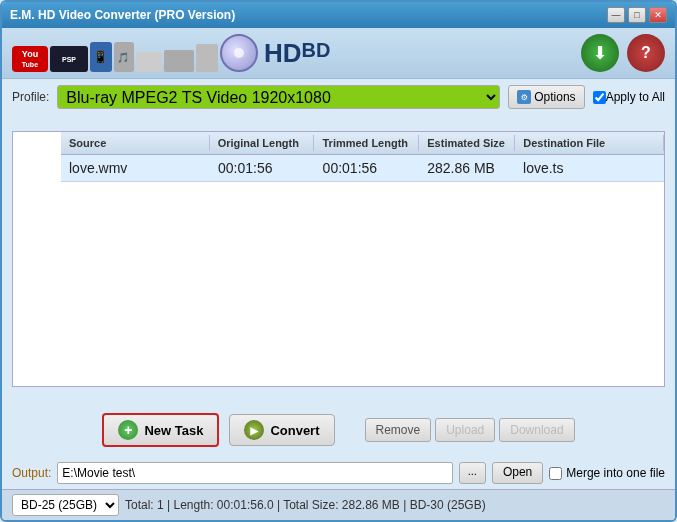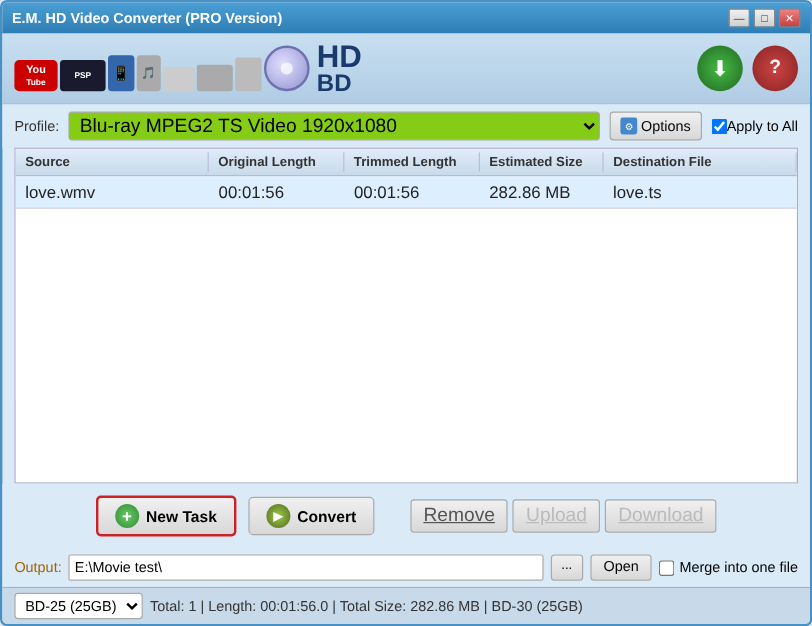--- a/index.html
+++ b/index.html
@@ -87,21 +87,21 @@
       height: 38px;
       border-radius: 50%;
       background: radial-gradient(circle at 40% 40%, #e0e0ff, #9090d0);
       display: flex;
       align-items: center;
       justify-content: center;
       border: 2px solid #7070b0;
     }
     .hd-bd-text {
       display: flex;
-      flex-direction: column;
+      flex-direction: row;
       align-items: flex-start;
     }
     .hd-text {
       font-size: 26px;
       font-weight: bold;
       color: #1a3a6e;
       line-height: 1;
     }
     .bd-text {
       font-size: 20px;
@@ -176,23 +176,24 @@
     .apply-all {
       display: flex;
       align-items: center;
       gap: 0;
       white-space: nowrap;
       font-size: 12px;
     }
     .file-table {
       flex: 1;
       background: white;
-      margin: 0 10px;
+      margin: 16px 10px;
       border: 1px solid #aac;
       overflow: hidden;
+      padding-left: 48px;
     }
     .table-header {
       display: flex;
       background: linear-gradient(to bottom, #e0ecf8, #c8daea);
       border-bottom: 1px solid #aac;
       padding: 3px 0;
     }
     .th-cell {
       font-size: 11px;
       color: #333;
@@ -284,23 +285,22 @@
       display: flex;
       gap: 4px;
       margin-left: 20px;
     }
     .action-btn {
       background: linear-gradient(to bottom, #f0f0f0, #d8d8d8);
       border: 1px solid #aaa;
       border-radius: 3px;
       padding: 4px 10px;
       cursor: pointer;
-      font-size: 16px;
+      font-size: 12px;
       color: #555;
-      text-decoration: underline;
     }
     .action-btn.disabled {
       color: #bbb;
       cursor: default;
     }
     .output-bar {
       display: flex;
       align-items: center;
       padding: 5px 10px;
       gap: 6px;

